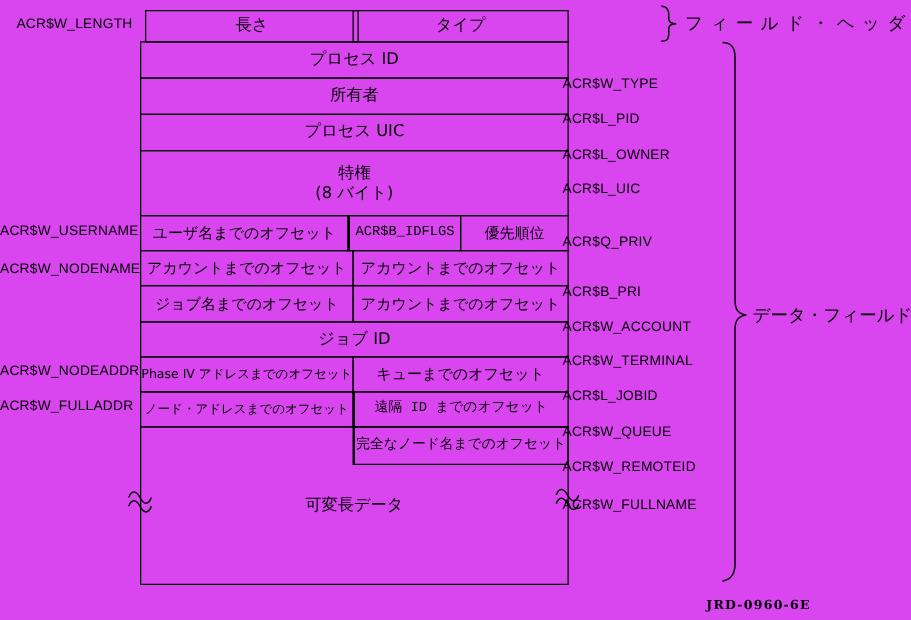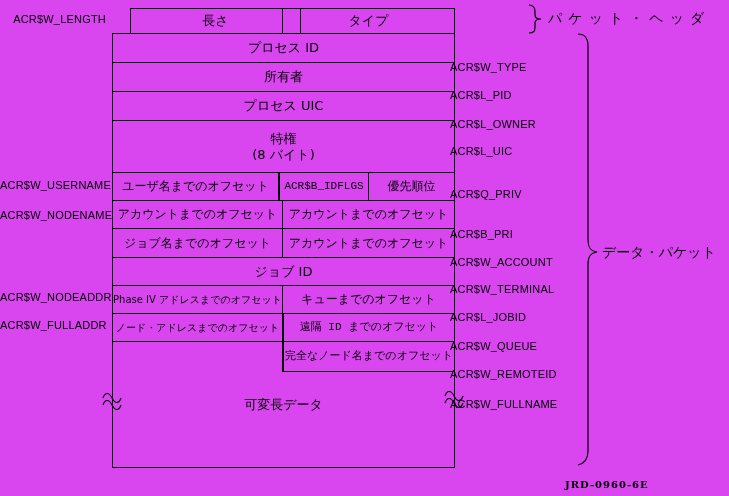--- a/index.html
+++ b/index.html
@@ -53,21 +53,21 @@
   <div class="lbl right" style="top:96px">ACR$L_UIC</div>
   <div class="lbl right" style="top:139px">ACR$Q_PRIV</div>
   <div class="lbl right" style="top:179px">ACR$B_PRI</div>
   <div class="lbl right" style="top:207px">ACR$W_ACCOUNT</div>
   <div class="lbl right" style="top:234px">ACR$W_TERMINAL</div>
   <div class="lbl right" style="top:262px">ACR$L_JOBID</div>
   <div class="lbl right" style="top:291px">ACR$W_QUEUE</div>
   <div class="lbl right" style="top:319px">ACR$W_REMOTEID</div>
   <div class="lbl right" style="top:349px">ACR$W_FULLNAME</div>
 
-  <div class="cell big" style="left:130px;top:8px;width:171px;height:26px">長さ</div>
+  <div class="cell big" style="left:116px;top:8px;width:171px;height:26px">長さ</div>
   <div class="cell big" style="left:112px;top:33px;width:343px;height:30px">プロセス ID</div>
   <div class="cell big" style="left:282px;top:8px;width:173px;height:26px">タイプ</div>
   <div class="cell big" style="left:112px;top:62px;width:343px;height:30px">所有者</div>
   <div class="cell big" style="left:112px;top:91px;width:343px;height:30px">プロセス UIC</div>
 
   <div class="cell big col" style="left:112px;top:120px;width:343px;height:53px">
     <div>特権</div>
     <div>(8 バイト)</div>
   </div>
 
@@ -98,18 +98,18 @@
 
     <path d="M578,34 C586,34 588,39 588,46 L588,240 C588,247 590,251 597,252 C590,253 588,257 588,264 L588,451 C588,458 586,463 578,465" fill="none" stroke="#000" stroke-width="1.2"></path>
 
     <path d="M103,398 c2,-6 6,-6 9,0 c3,6 7,6 9,0" fill="none" stroke="#000" stroke-width="1.2"></path>
     <path d="M103,405 c2,-6 6,-6 9,0 c3,6 7,6 9,0" fill="none" stroke="#000" stroke-width="1.2"></path>
 
     <path d="M445,396 c2,-6 6,-6 9,0 c3,6 7,6 9,0" fill="none" stroke="#000" stroke-width="1.2"></path>
     <path d="M445,403 c2,-6 6,-6 9,0 c3,6 7,6 9,0" fill="none" stroke="#000" stroke-width="1.2"></path>
   </svg>
 
-  <div class="brace-label" id="packet-header-label">パケット・ヘッダ</div>
-  <div class="brace-label" id="data-fields-label">データ・パケット</div>
+  <div class="brace-label" id="packet-header-label">フィールド・ヘッダ</div>
+  <div class="brace-label" id="data-fields-label">データ・フィールド</div>
 
   <div id="figure-id">JRD-0960-6E</div>
 
 </div>
 
 </body></html>

